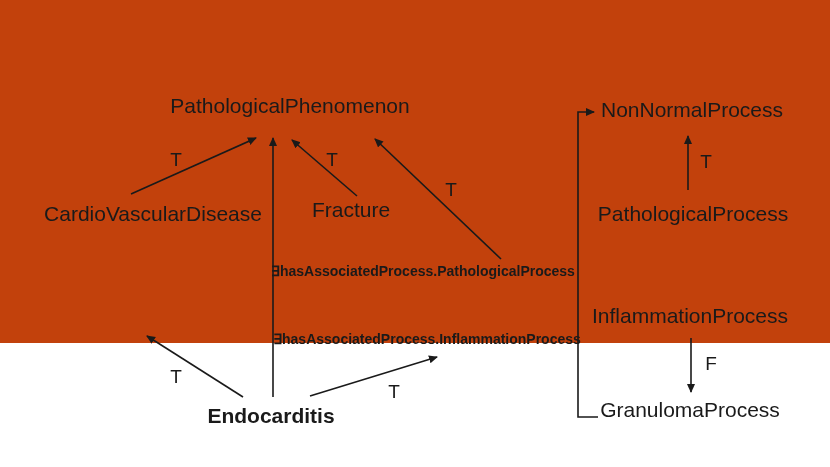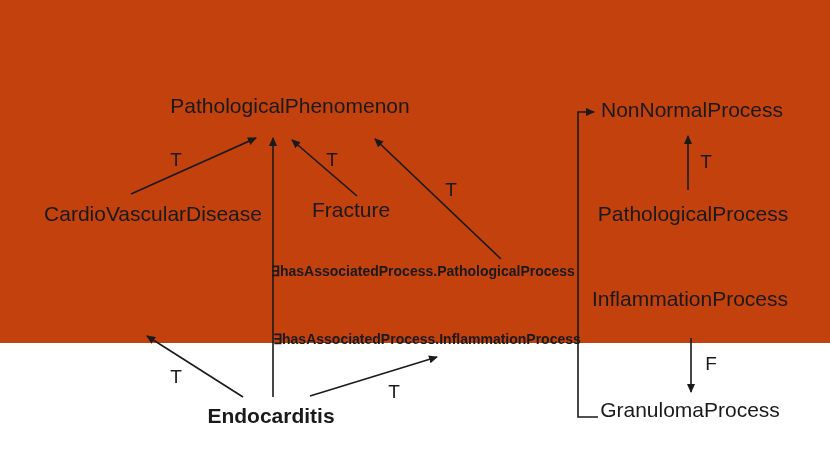--- a/index.html
+++ b/index.html
@@ -78,21 +78,21 @@
 
     <polyline points="598,417 578,417 578,112 594,112" fill="none" stroke="#1a1a1a" stroke-width="1.6" marker-end="url(#arrow)"></polyline>
   </svg>
 
   <div class="node" style="left:290px; top:93px;">PathologicalPhenomenon</div>
   <div class="node" style="left:351px; top:197px;">Fracture</div>
   <div class="node" style="left:153px; top:201px;">CardioVascularDisease</div>
   <div class="node" style="left:271px; top:403px;font-weight:bold;">Endocarditis</div>
   <div class="node" style="left:692px; top:97px;">NonNormalProcess</div>
   <div class="node" style="left:693px; top:201px;">PathologicalProcess</div>
-  <div class="node" style="left:690px; top:286px;text-align:center;">InflammationProcess</div>
+  <div class="node" style="left:690px; top:303px;text-align:center;">InflammationProcess</div>
   <div class="node" style="left:690px; top:397px;">GranulomaProcess</div>
 
   <div class="restriction" style="left:423px; top:263px;">∃hasAssociatedProcess.PathologicalProcess</div>
   <div class="restriction" style="left:427px; top:331px;">∃hasAssociatedProcess.InflammationProcess</div>
 
   <div class="edge-label" style="left:176px; top:150px;">T</div>
   <div class="edge-label" style="left:332px; top:150px;">T</div>
   <div class="edge-label" style="left:451px; top:180px;">T</div>
   <div class="edge-label" style="left:176px; top:367px;">T</div>
   <div class="edge-label" style="left:394px; top:382px;">T</div>

